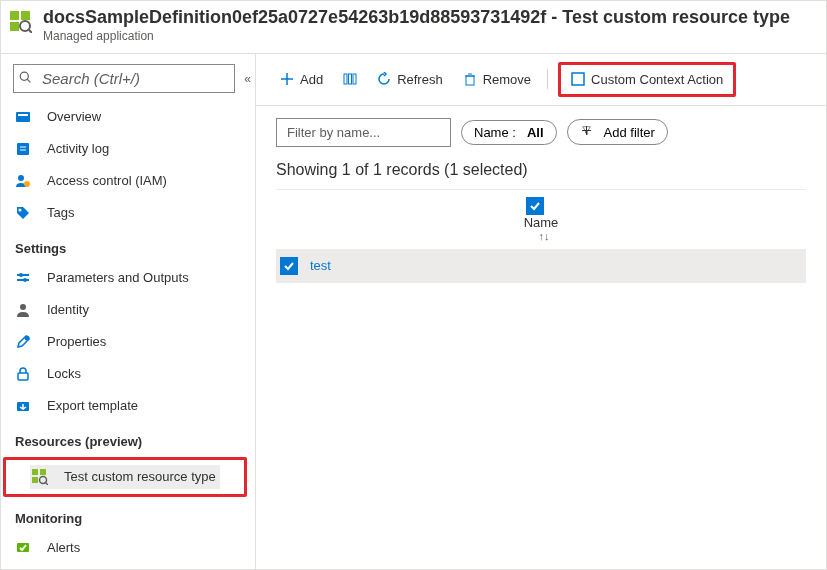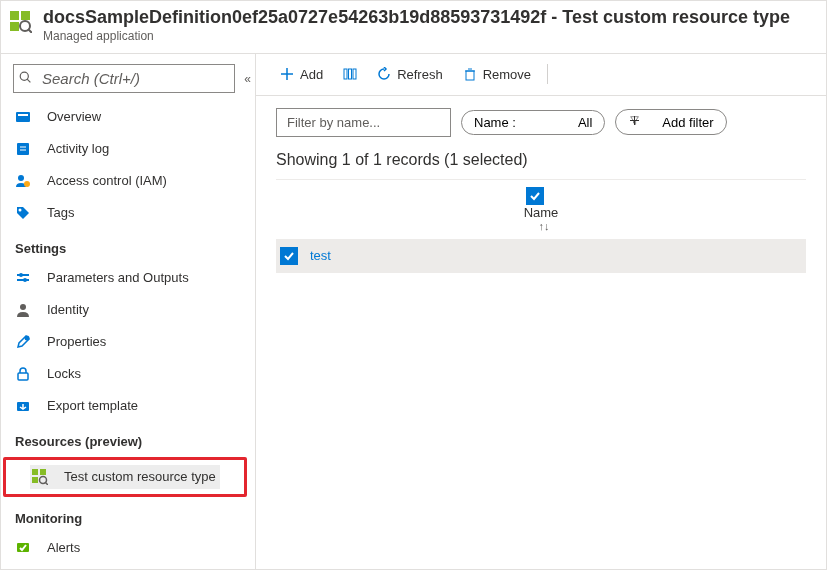--- a/index.html
+++ b/index.html
@@ -26,22 +26,22 @@
     .sidebar-highlight { margin: 2px 8px 2px 2px; padding: 5px 24px; }
     .main { flex: 1; display: flex; flex-direction: column; padding: 0; }
     .toolbar { display: flex; align-items: center; gap: 4px; padding: 8px 16px; border-bottom: 1px solid #e1dfdd; }
     .tool-btn { display: flex; align-items: center; gap: 6px; padding: 5px 8px; background: none; border: none; font-size: 13px; cursor: pointer; color: #323130; }
     .tool-icon { color: #0078d4; display: flex; align-items: center; }
     .tool-sep { width: 1px; height: 20px; background: #d2d0ce; margin: 0 4px; }
     .toolbar-highlight { border: 3px solid #e3262f; padding: 4px 6px; margin-left: 2px; }
     .filters { display: flex; align-items: center; gap: 10px; padding: 12px 20px; }
     .filter-input { padding: 6px 10px; border: 1px solid #8a8886; width: 175px; font-size: 13px; color: #ec4899; }
     .filter-input::placeholder { color: #605e5c; }
-    .pill { display: inline-flex; align-items: center; gap: 21px; border: 1px solid #8a8886; border-radius: 14px; padding: 4px 12px; font-size: 13px; cursor: pointer; background: #fff; }
-    .pill b { font-weight: 400; margin-left: 41px; }
+    .pill { display: inline-flex; align-items: center; gap: 11px; border: 1px solid #8a8886; border-radius: 14px; padding: 4px 12px; font-size: 13px; cursor: pointer; background: #fff; }
+    .pill b { font-weight: 700; }
     .status-text { padding: 2px 20px 10px 20px; font-size: 16px; color: #323130; }
     .table { padding: 0 20px; }
     .thead, .trow { display: flex; align-items: center; padding: 7px 4px; }
     .thead { border-top: 1px solid #edebe9; border-bottom: 1px solid #edebe9; font-size: 13px; flex-direction: column; }
     .trow { border-bottom: 1px solid #edebe9; background: #edebe9; }
     .checkbox { width: 18px; height: 18px; background: #0078d4; display: flex; align-items: center; justify-content: center; margin-right: 12px; flex-shrink: 0; }
     .sort-icon { margin-left: 6px; color: #605e5c; font-size: 11px; }
     .link-text { color: #0078d4; cursor: pointer; }
   </style>
 </head>
@@ -227,20 +227,30 @@
           <span class="tool-icon">
               <svg width="14" height="14">
                 <rect x="3" y="4" width="8" height="9" fill="none" stroke="#0078d4"></rect>
                 <line x1="2" y1="4" x2="12" y2="4" stroke="#0078d4"></line>
                 <line x1="5" y1="2" x2="9" y2="2" stroke="#0078d4"></line>
               </svg>
             </span>
           <span>Remove</span>
         </button>
         <span class="tool-sep"></span>
+        <div class="toolbar-highlight highlight-box">
+          <button class="tool-btn" style="padding:3px 4px;">
+            <span class="tool-icon">
+                <svg width="14" height="14">
+                  <rect x="1" y="1" width="12" height="12" fill="none" stroke="#0078d4" stroke-width="1.5"></rect>
+                </svg>
+              </span>
+            <span>Custom Context Action</span>
+          </button>
+        </div>
       </div>
 
       <div class="filters">
         <input class="filter-input" placeholder="Filter by name..." style="">
         <button class="pill">
           <span>Name :</span>
           <b>All</b>
         </button>
         <button class="pill">
           <span><svg width="13" height="13">

